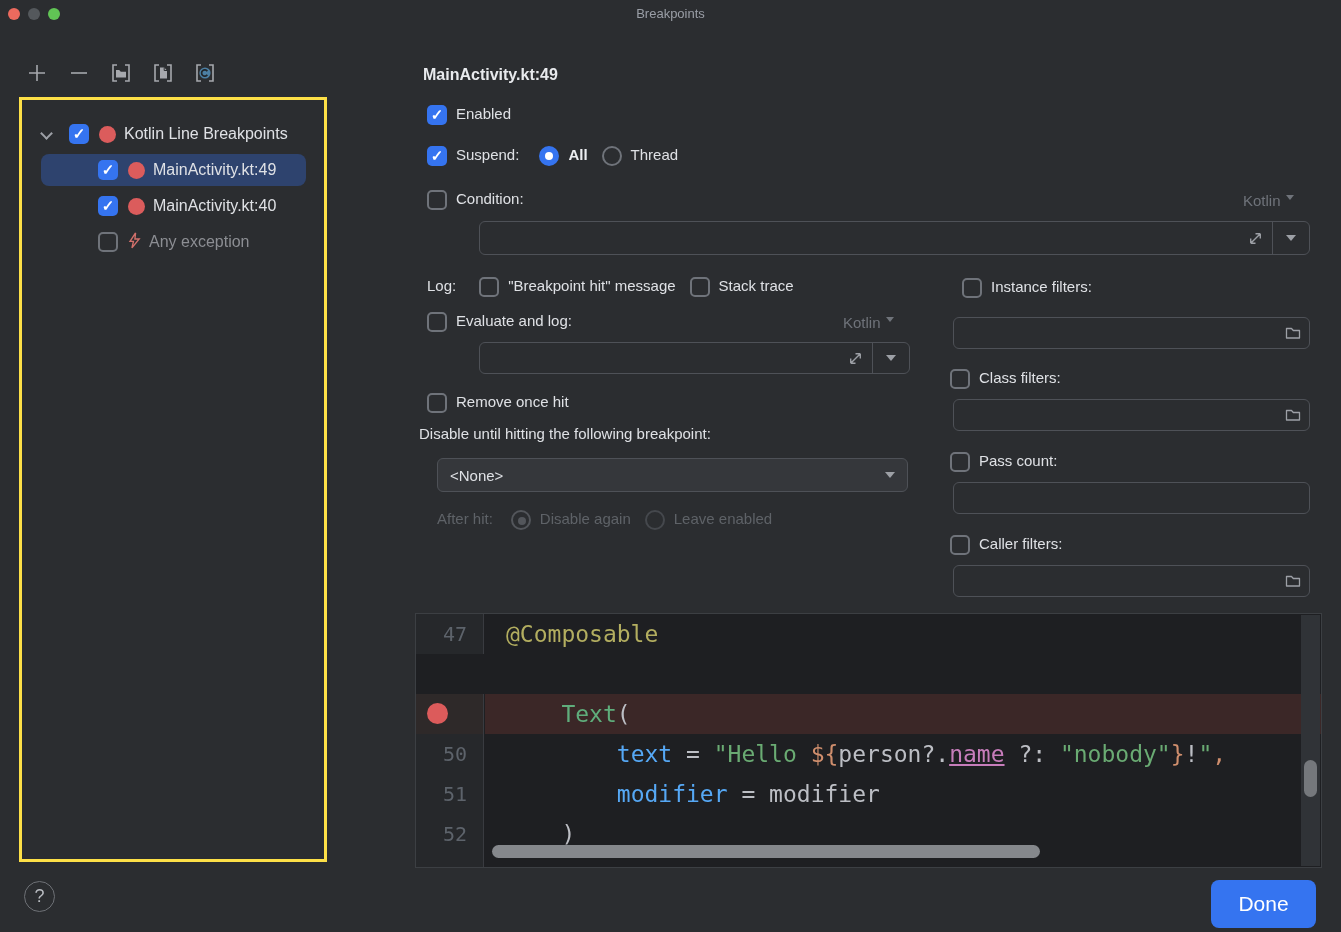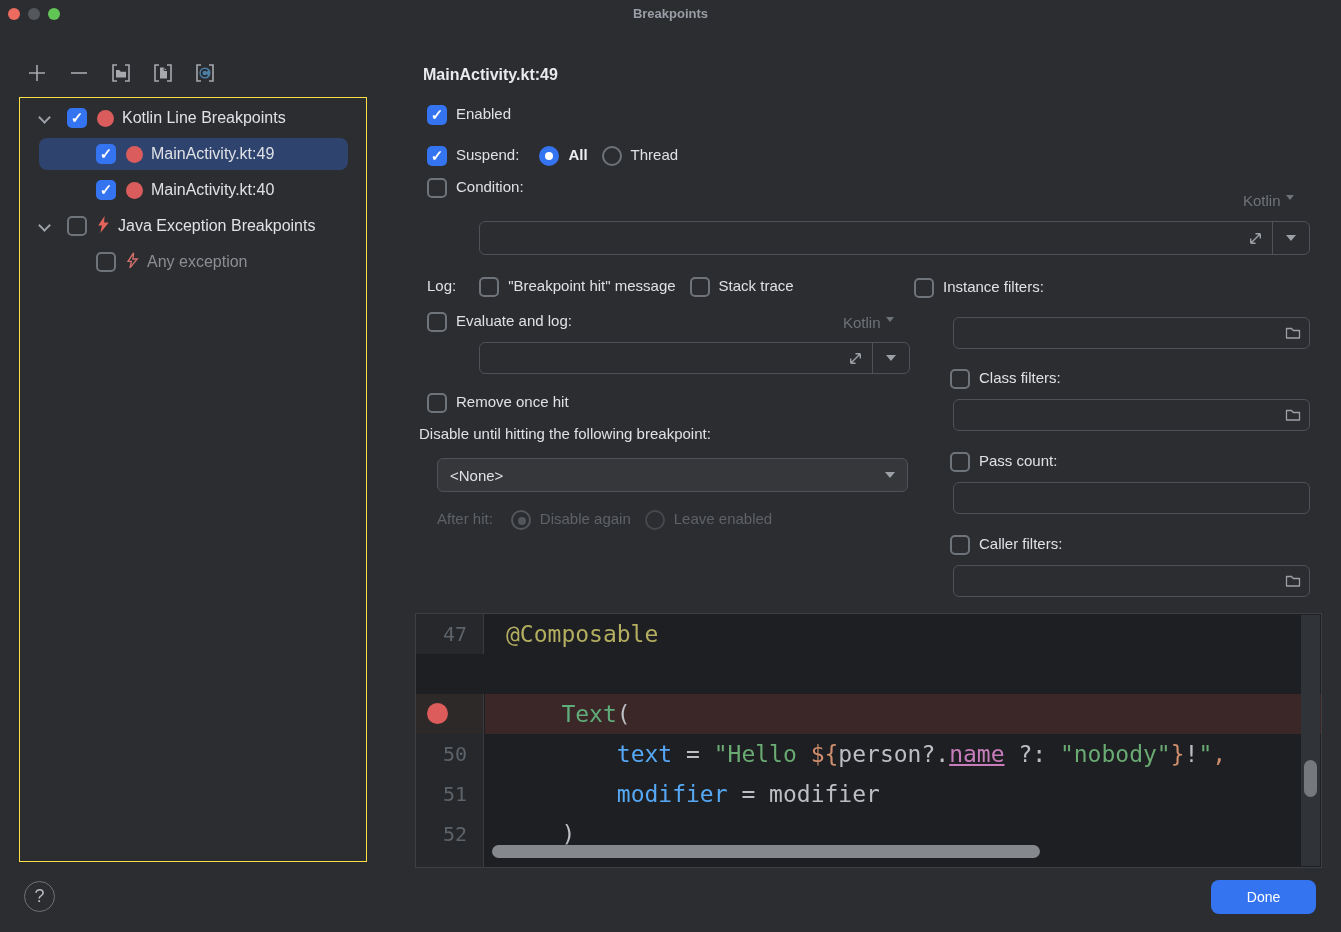--- a/index.html
+++ b/index.html
@@ -14,31 +14,31 @@
   }
   .abs { position:absolute; }
 
   
   .titlebar { position:absolute; left:0; top:0; width:1341px; height:27px; }
   .tl-dot { position:absolute; top:8px; width:12px; height:12px; border-radius:50%; }
   .tl-close { left:8px;  background:#ec6a5e; }
   .tl-min   { left:28px; background:#54585c; }
   .tl-zoom  { left:48px; background:#61c555; }
   .win-title { position:absolute; top:6px; left:0; width:100%; text-align:center;
-               font-size:13px; font-weight:bold; color:#9a9ea6; }
+               font-size:13px; font-weight:normal; color:#9a9ea6; }
 
   
   .toolbar { position:absolute; left:24px; top:60px; height:26px; display:flex; gap:16px; align-items:center; }
   .tbtn { width:26px; height:26px; display:flex; align-items:center; justify-content:center; cursor:pointer; }
   .tbtn svg { display:block; }
 
   
   .tree {
-    position:absolute; left:19px; top:97px; width:348px; height:765px;
-    border:1px solid #fde047; padding-top:2px;
+    position:absolute; left:19px; top:97px; width:308px; height:765px;
+    border:3px solid #fde047; padding-top:16px;
   }
   .trow { position:relative; height:36px; display:flex; align-items:center; }
   .trow > * { position:relative; z-index:1; }
   .trow.sel::before { content:""; position:absolute; left:19px; right:18px; top:2px; bottom:2px;
     background:#2e436e; border-radius:8px; z-index:0; }
   .trow.lvl0 { padding-left:17px; }
   .trow.lvl1 { padding-left:76px; }
   .chev { width:14px; height:14px; position:relative; flex:0 0 14px; }
   .chev::before { content:""; position:absolute; left:3px; top:2px; width:7px; height:7px;
     border-right:2px solid #9da0a6; border-bottom:2px solid #9da0a6; transform:rotate(45deg); }
@@ -116,22 +116,22 @@
   .tk.interp{ color:#cf8e6d; }
   .tk.prop  { color:#c77dbb; text-decoration:underline; }
   .vtrack { position:absolute; right:1px; top:1px; bottom:1px; width:19px; background:#303337; }
   .vthumb { position:absolute; right:4px; top:146px; width:13px; height:37px; border-radius:7px; background:#75787c; cursor:pointer; }
   .hthumb { position:absolute; left:76px; bottom:9px; width:548px; height:13px; border-radius:7px; background:#85888c; cursor:pointer; }
 
   
   .help { position:absolute; left:24px; top:881px; width:31px; height:31px; border-radius:50%;
     border:1px solid #6e7176; color:#b9bcc1; font-size:18px; display:flex; align-items:center;
     justify-content:center; cursor:pointer; }
-  .done { position:absolute; left:1211px; top:880px; width:105px; height:34px; border-radius:8px;
-    background:#3574f0; border:none; color:#fff; font-size:14px; font-weight:500;
+  .done { position:absolute; left:1211px; top:880px; width:105px; height:48px; border-radius:8px;
+    background:#3574f0; border:none; color:#fff; font-size:21px; font-weight:500;
     font-family:"Liberation Sans",sans-serif; cursor:pointer; }
 </style>
 </head>
 <body>
 
 <div class="titlebar">
   <span class="tl-dot tl-close"></span>
   <span class="tl-dot tl-min"></span>
   <span class="tl-dot tl-zoom"></span>
   <div class="win-title">Breakpoints</div>
@@ -194,28 +194,20 @@
     <span class="icon-slot bp-dot"></span>
     <span class="tlabel">MainActivity.kt:49</span>
   </div>
 
   <div class="trow lvl1">
     <span class="cb on"></span>
     <span class="icon-slot bp-dot"></span>
     <span class="tlabel">MainActivity.kt:40</span>
   </div>
 
-  <div class="trow lvl0">
-    <span class="chev"></span>
-    <span class="cb off"></span>
-    <span class="icon-slot"><svg width="13" height="17" viewBox="0 0 12 16">
-          <path d="M7 0 L1 9 H4.5 L3 16 L11 6 H6.6 Z" fill="#e0635c"></path>
-        </svg></span>
-    <span class="tlabel">Java Exception Breakpoints</span>
-  </div>
 
   <div class="trow lvl1">
     <span class="cb off"></span>
     <span class="icon-slot"><svg width="13" height="17" viewBox="0 0 12 16">
           <path d="M7 .8 L1.8 8.8 H5 L3.6 15 L10.4 6.6 H6.4 Z" fill="none" stroke="#d2706b" stroke-width="1.3"></path>
         </svg></span>
     <span class="tlabel dim">Any exception</span>
   </div>
 
 
@@ -230,21 +222,21 @@
 
 <div class="drow" style="left:427px; top:146px;">
   <span class="cb on"></span>
   <span class="dlabel">Suspend:</span>
   <span class="radio sel" style="margin-left:20px;"></span>
   <span class="dlabel bold">All</span>
   <span class="radio unsel" style="margin-left:14px;"></span>
   <span class="dlabel">Thread</span>
 </div>
 
-<div class="drow" style="left:427px; top:178px;">
+<div class="drow" style="left:427px; top:190px;">
   <span class="cb off"></span>
   <span class="dlabel">Condition:</span>
 </div>
 <div class="lang" style="left:1243px; top:192px;">
   <span>Kotlin</span>
   <span class="tri"></span>
 </div>
 <div class="ibox" style="left:479px; top:221px; width:831px; height:34px;">
   <input value="" style="">
   <span class="exp">
@@ -300,21 +292,21 @@
 </div>
 
 <div class="drow dis-text" style="left:437px; top:510px;">
   <span>After hit:</span>
   <span class="radio dis sel" style="margin-left:18px;"></span>
   <span class="dlabel">Disable again</span>
   <span class="radio dis unsel" style="margin-left:14px;"></span>
   <span class="dlabel">Leave enabled</span>
 </div>
 
-<div class="drow" style="left:902px; top:278px;padding-left:12px;">
+<div class="drow" style="left:950px; top:278px;padding-left:12px;">
   <span class="cb off"></span>
   <span class="dlabel">Instance filters:</span>
 </div>
 <div class="ibox" style="left:953px; top:317px; width:357px; height:32px;">
   <input value="" style="">
   <span class="foldbtn">
       <svg width="18" height="18" viewBox="0 0 18 18">
         <path d="M2.5 4.5h5l1.8 2h6.2v7.5H2.5z" stroke="#9da0a6" stroke-width="1.3" fill="none" stroke-linejoin="round"></path>
       </svg>
     </span>

